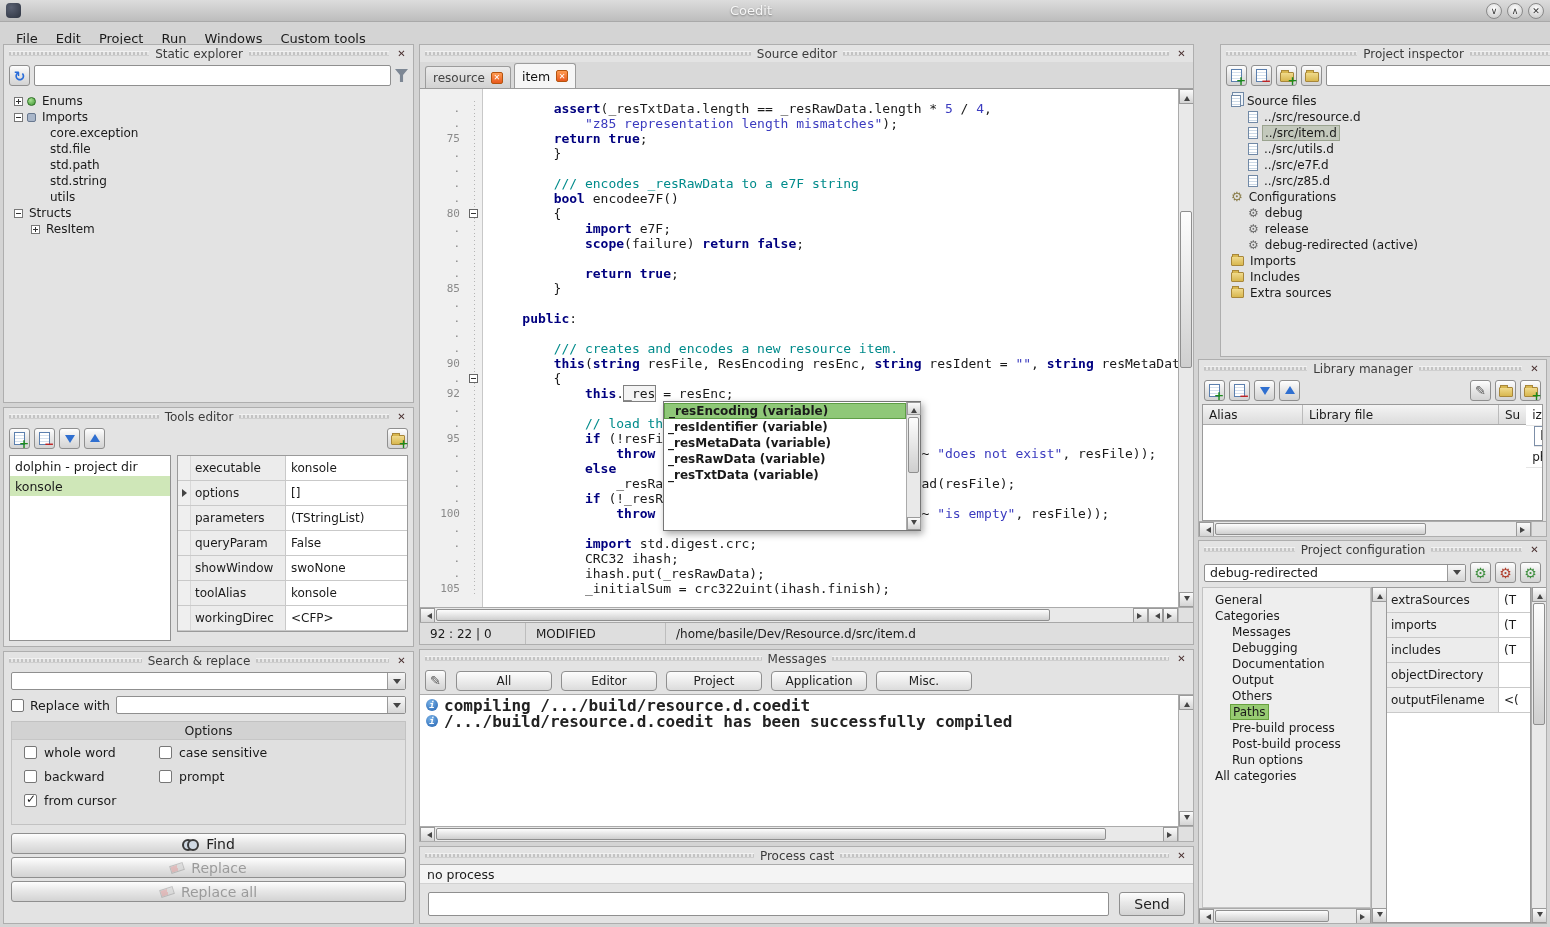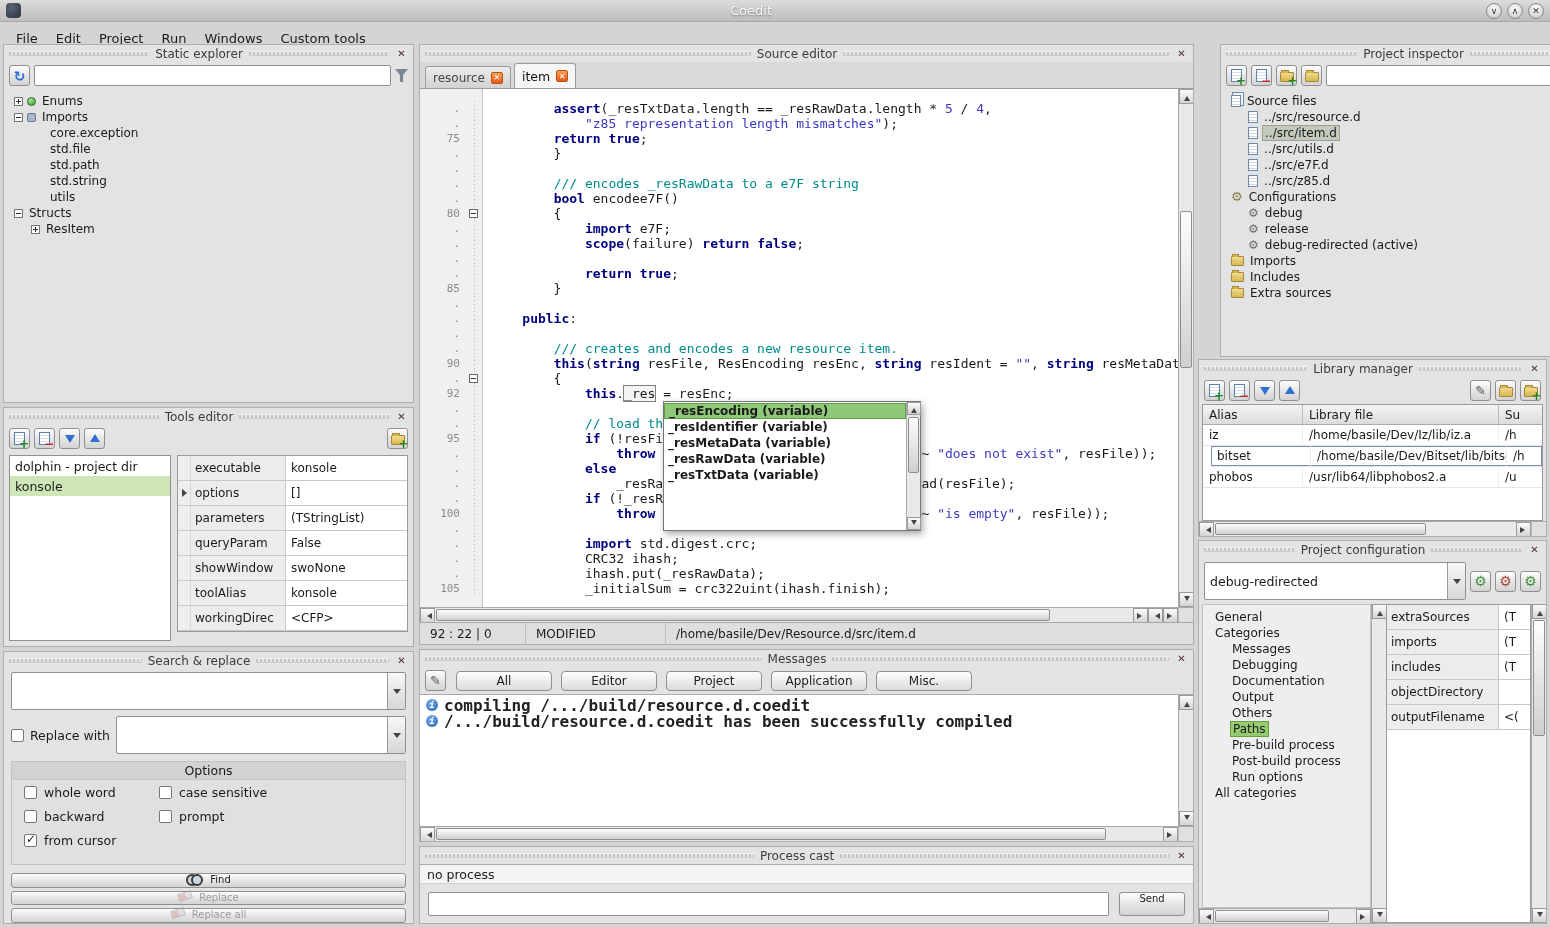--- a/index.html
+++ b/index.html
@@ -32,24 +32,24 @@
 #p-config{left:1198px;top:540px;width:349px;height:384px;}
 .phead{height:17px;flex:none;display:flex;align-items:center;gap:6px;padding:0 5px;}
 .phead .grip{flex:1;height:5px;background:repeating-linear-gradient(90deg,#c3c3c3 0 2px,#e6e6e6 2px 4px);border-top:1px solid #f1f1f1;border-bottom:1px solid #cfcfcf;}
 .phead .ptitle{font-size:12px;color:#3c3c3c;white-space:nowrap;}
 .pclose{width:13px;height:13px;display:flex;align-items:center;justify-content:center;font-size:10px;font-weight:bold;color:#4a3030;flex:none;}
 .pclose::after{content:"✕";}
 .ptoolbar{flex:none;display:flex;align-items:center;gap:4px;padding:3px 5px;}
 
 
 .tbtn{width:21px;height:21px;border:1px solid #8f8f8f;border-radius:3px;background:linear-gradient(#fefefe,#e8e8e8 45%,#d3d3d3);display:flex;align-items:center;justify-content:center;flex:none;position:relative;}
-.btn{border:1px solid #8f8f8f;border-radius:3px;background:linear-gradient(#fefefe,#e8e8e8 45%,#d3d3d3);font-family:inherit;font-size:10px;display:flex;justify-content:center;gap:7px;color:#222;}
+.btn{border:1px solid #8f8f8f;border-radius:3px;background:linear-gradient(#fefefe,#e8e8e8 45%,#d3d3d3);font-family:inherit;font-size:14px;display:flex;align-items:center;justify-content:center;gap:7px;color:#222;}
 .btn.disabled{color:#9b9b9b;}
 .tinput{background:#fff;border:1px solid #8f8f8f;border-radius:2px;height:21px;font:12.5px "DejaVu Sans",sans-serif;padding:0 4px;outline:none;}
-.combo{position:relative;background:#fff;border:1px solid #8f8f8f;border-radius:2px;height:38px;display:flex;align-items:center;padding:0 20px 0 5px;font-size:12.5px;overflow:hidden;white-space:nowrap;}
+.combo{position:relative;background:#fff;border:1px solid #8f8f8f;border-radius:2px;height:18px;display:flex;align-items:center;padding:0 20px 0 5px;font-size:12.5px;overflow:hidden;white-space:nowrap;}
 .combo .dd{position:absolute;right:0;top:0;bottom:0;width:18px;border-left:1px solid #9a9a9a;background:linear-gradient(#f8f8f8,#d6d6d6);display:flex;align-items:center;justify-content:center;}
 .t-down{width:0;height:0;border:4px solid transparent;border-top:5px solid #444;margin-top:4px;}
 .t-up{width:0;height:0;border:4px solid transparent;border-bottom:5px solid #444;margin-bottom:4px;}
 .t-left{width:0;height:0;border:4px solid transparent;border-right:5px solid #444;margin-right:4px;}
 .t-right{width:0;height:0;border:4px solid transparent;border-left:5px solid #444;margin-left:4px;}
 .cb{width:13px;height:13px;background:#fff;border:1px solid #777;border-radius:2px;position:relative;flex:none;}
 .cb.checked::after{content:"✓";position:absolute;left:1px;top:-3px;font-size:12px;font-weight:bold;color:#222;}
 
 
 .mi{position:relative;flex:none;}
@@ -155,21 +155,21 @@
 .info-ic{width:12px;height:12px;border-radius:50%;background:radial-gradient(circle at 40% 32%,#7ab3e8,#1f5fae);color:#fff;font-size:9px;font-weight:bold;font-style:italic;display:flex;align-items:center;justify-content:center;flex:none;}
 .info-ic::after{content:"i";}
 
 
 .pstat{height:20px;flex:none;background:#f4f4f4;border-top:1px solid #ababab;border-bottom:1px solid #d2d2d2;display:flex;align-items:center;padding:0 7px;font-size:12.5px;}
 .pirow{flex:1;display:flex;align-items:center;gap:10px;padding:0 8px;background:#e3e3e3;}
 .pirow .tinput{flex:1;height:24px;}
 #send-btn{width:66px;height:24px;}
 
 
-.lib-table{flex:1;margin:0 3px;background:#fff;border:1px solid #9a9a9a;overflow:hidden;display:flex;flex-direction:column;}
+.lib-table{flex:1;margin:0 3px;background:#fff;border:1px solid #9a9a9a;overflow:hidden;display:flex;flex-direction:row;}
 .lhead{display:flex;height:20px;flex:none;background:linear-gradient(#f4f4f4,#dcdcdc);border-bottom:1px solid #aaa;font-size:12px;}
 .lh{padding:0 6px;border-right:1px solid #bbb;display:flex;align-items:center;overflow:hidden;white-space:nowrap;}
 .lrow{display:flex;height:21px;flex:none;border-bottom:1px solid #e6e6e6;font-size:12px;}
 .lrow.focused{box-shadow:inset 0 0 0 1px #7d8fa8;margin-left:8px;}
 .lc{padding:0 6px;border-right:1px solid #eee;display:flex;align-items:center;overflow:hidden;white-space:nowrap;}
 .col1{width:100px;flex:none;}
 .col2{width:196px;flex:none;}
 .col3{flex:1;border-right:none;}
 
 

